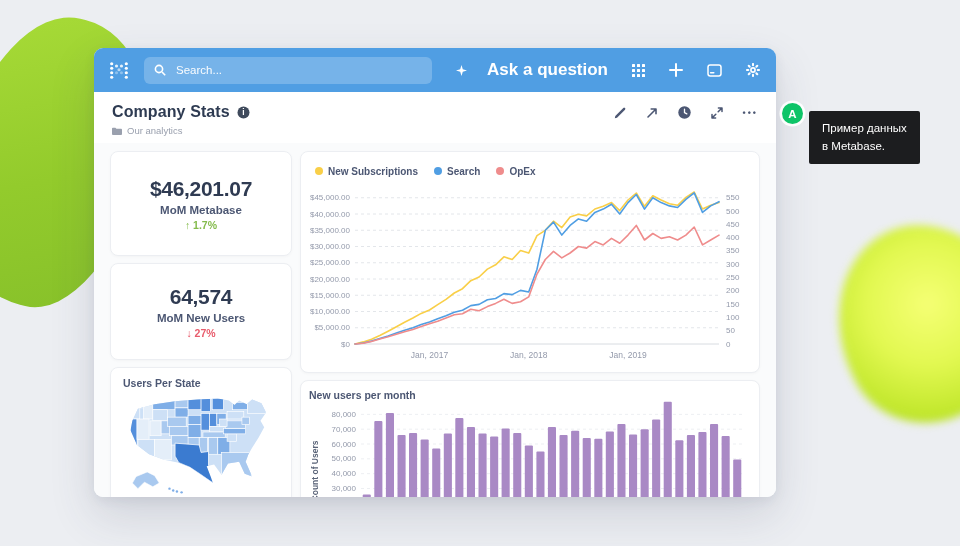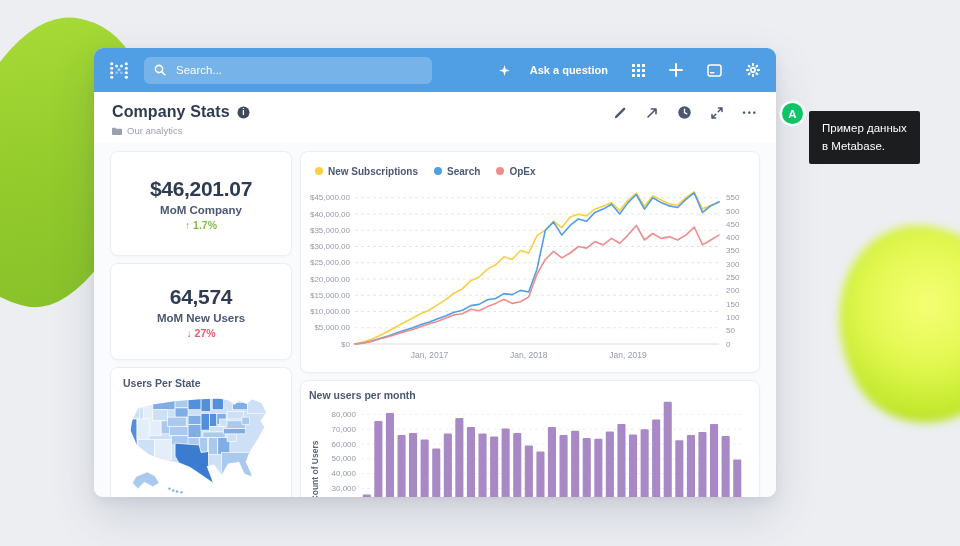--- a/index.html
+++ b/index.html
@@ -18,21 +18,21 @@
     background:#FAFBFC;overflow:hidden;
     box-shadow:0 18px 45px rgba(55,65,95,.16),0 4px 12px rgba(55,65,95,.08);}
   .navbar{height:44px;background:#509EE3;display:flex;align-items:center;padding:0 16px;gap:16px;}
   .mb-logo{display:flex;align-items:center;cursor:pointer;}
   .search{width:268px;height:27px;background:rgba(255,255,255,.22);border-radius:6px;
     display:flex;align-items:center;gap:8px;padding:0 10px;}
   .search input{background:transparent;border:none;outline:none;color:#fff;font-size:11.5px;width:100%;
     font-family:"Liberation Sans",sans-serif;}
   .search input::placeholder{color:#fff;opacity:.96;}
   .nav-right{margin-left:auto;display:flex;align-items:center;gap:24px;}
-  .ask{display:flex;align-items:center;gap:20px;color:#fff;font-size:11px;font-weight:bold;cursor:pointer;}
+  .ask{display:flex;align-items:center;gap:20px;color:#fff;font-size:17px;font-weight:bold;cursor:pointer;}
   .nav-ic{display:flex;align-items:center;cursor:pointer;}
   
   .dash-header{background:#fff;padding:11px 18px 7px 18px;display:flex;align-items:flex-start;}
   .title-row{display:flex;align-items:center;gap:7px;}
   .title-row h1{margin:0;font-size:16px;color:#2E3B52;letter-spacing:.1px;}
   .crumb{margin-top:4px;display:flex;align-items:center;gap:5px;font-size:9.5px;color:#9AA0AE;cursor:pointer;}
   .header-actions{margin-left:auto;display:flex;align-items:center;gap:20px;color:#4C5773;padding-top:3px;}
   .h-ic{display:flex;align-items:center;cursor:pointer;color:#4C5773;}
   .dots{font-size:9px;letter-spacing:2px;color:#4C5773;font-weight:bold;}
   
@@ -196,21 +196,21 @@
           </svg>
         </span>
         <span class="h-ic dots">•••</span>
       </div>
     </div>
 
     <div class="dash-body">
       <div class="col-left">
         <div class="card metric m1">
           <div class="metric-value">$46,201.07</div>
-          <div class="metric-label">MoM Company</div>
+          <div class="metric-label">MoM Metabase</div>
           <div class="metric-delta" id="rev-delta" style="color: rgb(132, 187, 76);">
             <span>↑</span>
             <span>1.7%</span>
           </div>
         </div>
         <div class="card metric m2">
           <div class="metric-value">64,574</div>
           <div class="metric-label">MoM New Users</div>
           <div class="metric-delta" id="usr-delta" style="color: rgb(232, 92, 108);">
             <span>↓</span>

